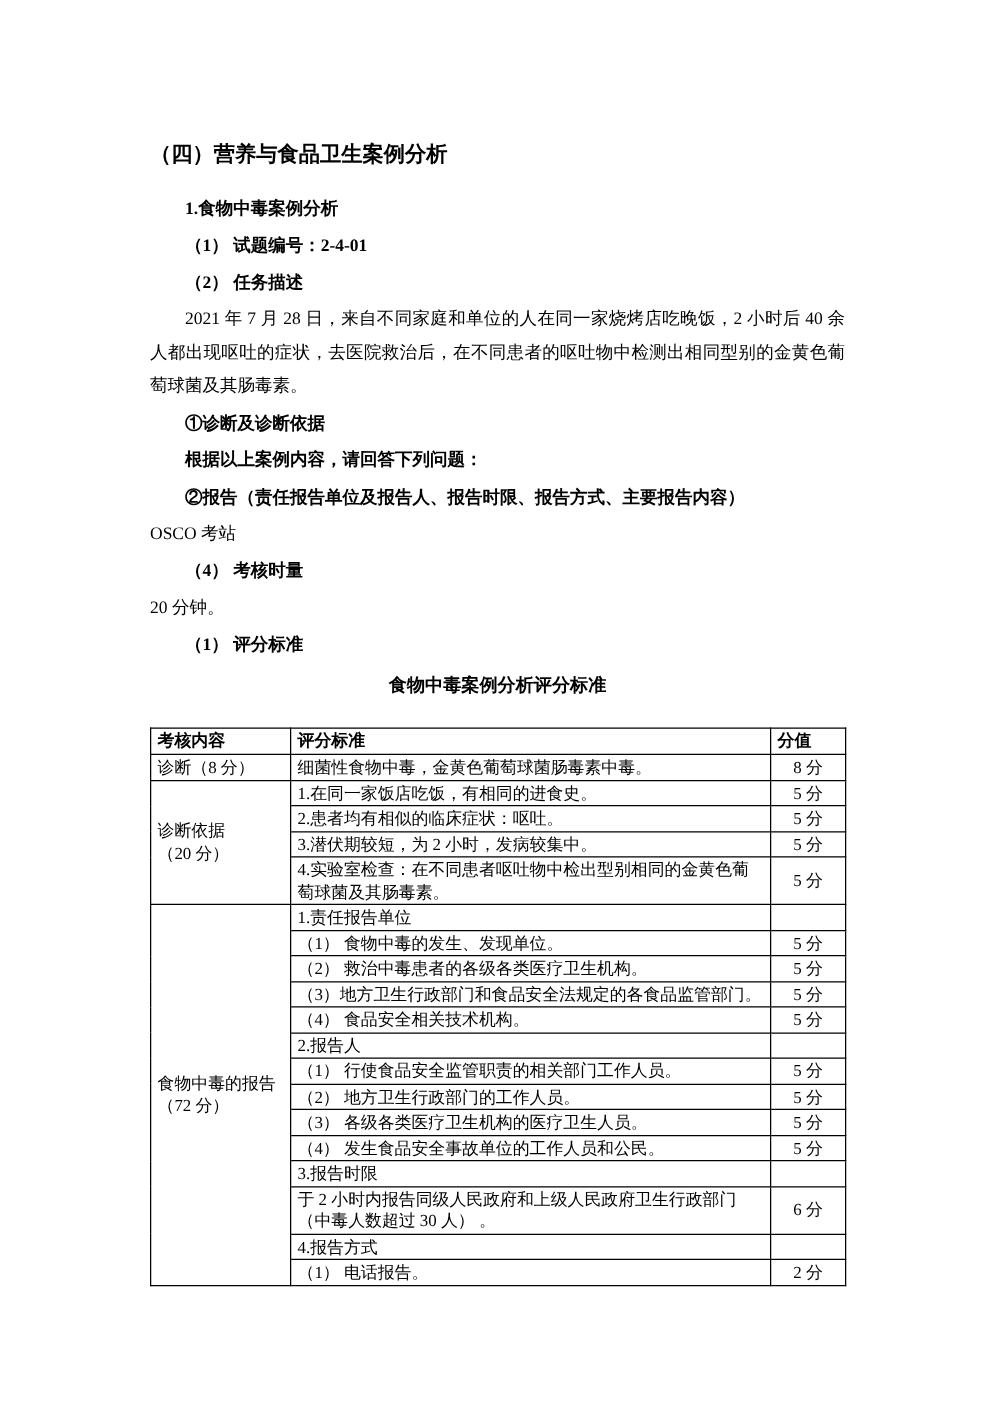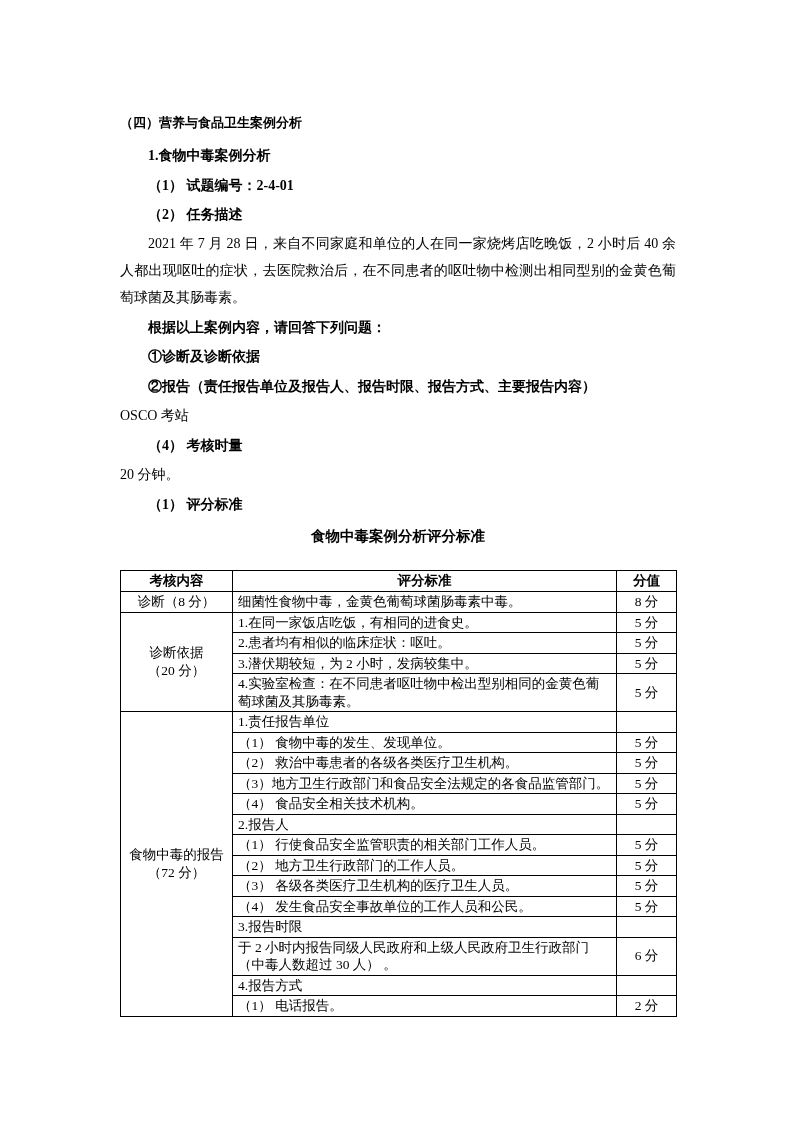--- a/index.html
+++ b/index.html
@@ -11,25 +11,25 @@
     color: #000;
     position: relative;
     overflow: hidden;
   }
   .page {
     width: 793px;
     height: 1122px;
     padding: 115px 117px 0 120px;
   }
   .heading {
-    font-family: Liberation Mono, monospace;
+    font-family: Liberation Sans, sans-serif;
     font-weight: bold;
-    font-size: 13px;
+    font-size: 17px;
     line-height: 18px;
-    margin-bottom: 8px;
+    margin-bottom: 20px;
   }
   .ln {
     font-size: 14px;
     line-height: 29.5px;
     white-space: nowrap;
   }
   .indent { padding-left: 28px; font-weight: bold; }
   .para {
     font-size: 14px;
     line-height: 27px;
@@ -55,25 +55,25 @@
   table.score-table th,
   table.score-table td {
     border: 1px solid #000;
     padding: 1px 5px;
     line-height: 17.5px;
     vertical-align: middle;
   }
   table.score-table th {
     font-family: "Liberation Sans", "DejaVu Sans", sans-serif;
     font-weight: bold;
-    text-align: center;
+    text-align: left;
     height: 21px;
   }
   td.cat {
-    text-align: center;
+    text-align: left;
     white-space: pre-line;
     vertical-align: middle;
     font-family: Liberation Serif, serif;
   }
   td.crit { text-align: left; height: 19px; }
   td.score { text-align: center; }
   col.c1 { width: 112px; }
   col.c2 { width: 384px; }
   col.c3 { width: 60px; }
 </style>
@@ -83,22 +83,22 @@
 <div class="page">
 
   <div class="heading">（四）营养与食品卫生案例分析</div>
 
   <p class="ln indent">1.食物中毒案例分析</p>
   <p class="ln indent">（1） 试题编号：2-4-01</p>
   <p class="ln indent">（2） 任务描述</p>
 
   <p class="para">2021 年 7 月 28 日，来自不同家庭和单位的人在同一家烧烤店吃晚饭，2 小时后 40 余人都出现呕吐的症状，去医院救治后，在不同患者的呕吐物中检测出相同型别的金黄色葡萄球菌及其肠毒素。</p>
 
+  <p class="ln indent">①诊断及诊断依据</p>
   <p class="ln indent">根据以上案例内容，请回答下列问题：</p>
-  <p class="ln indent">①诊断及诊断依据</p>
   <p class="ln indent">②报告（责任报告单位及报告人、报告时限、报告方式、主要报告内容）</p>
   <p class="ln">OSCO 考站</p>
   <p class="ln indent">（4） 考核时量</p>
   <p class="ln">20 分钟。</p>
   <p class="ln indent">（1） 评分标准</p>
 
   <div class="table-title">食物中毒案例分析评分标准</div>
 
   <table class="score-table">
     <colgroup>

